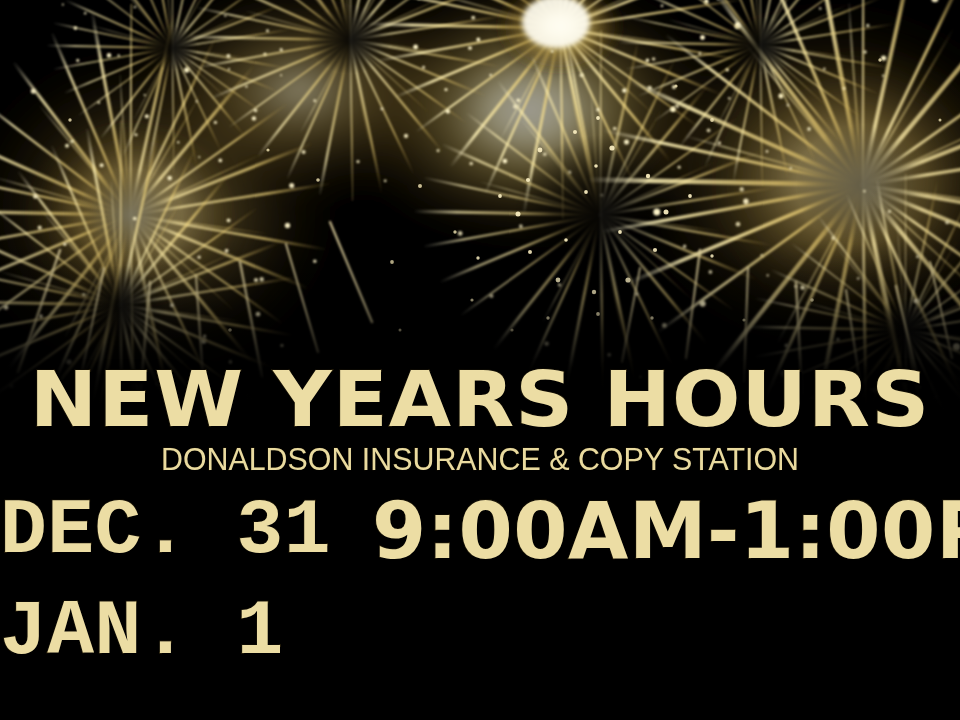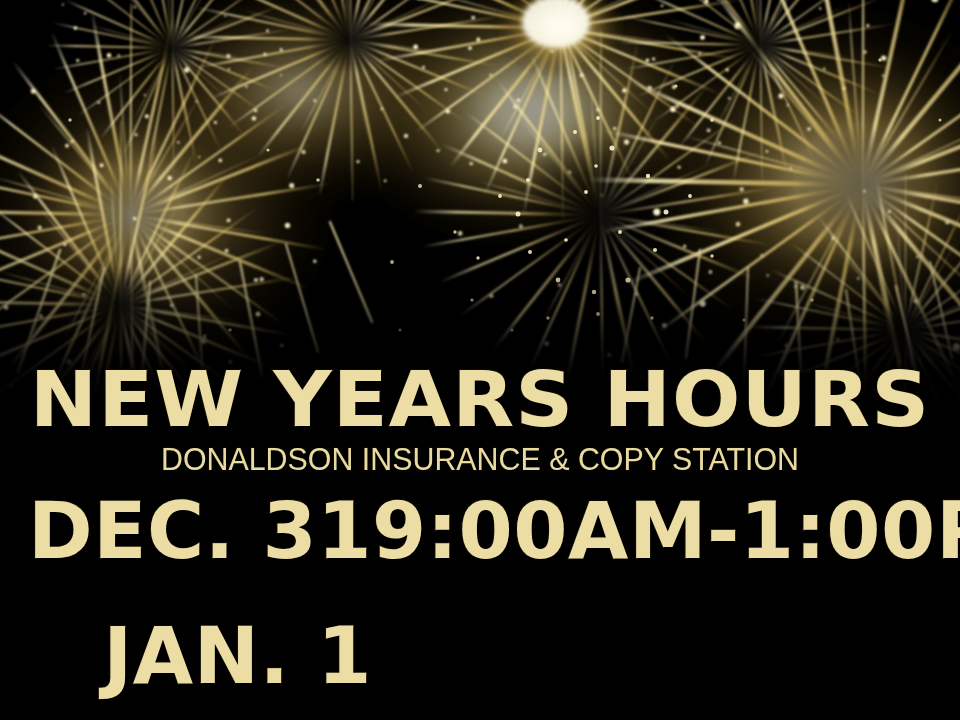--- a/index.html
+++ b/index.html
@@ -125,32 +125,33 @@
     width: 960px;
   }
   .hours-row {
     position: relative;
     height: 101px;
   }
   .hours-day {
     position: absolute;
     left: 0;
     width: 372px;
-    text-align: right;
+    text-align: left;
     font-size: 78px;
+    font-family: Liberation Mono, monospace;
   }
   .hours-time {
     position: absolute;
     left: 372px;
     width: 588px;
     text-align: center;
     font-size: 78px;
   }
   
-  .row-2 .hours-day { font-size: 78px; margin-top: 24px; }
+  .row-2 .hours-day { font-size: 78px; }
   .row-2 .hours-time { font-size: 84px; left: 358px; width: 560px; }
 </style>
 </head>
 <body>
 
 <div id="poster">
 
   <div id="fireworks">
     <svg viewBox="0 0 960 720" xmlns="http://www.w3.org/2000/svg" aria-hidden="true">
       <defs>

